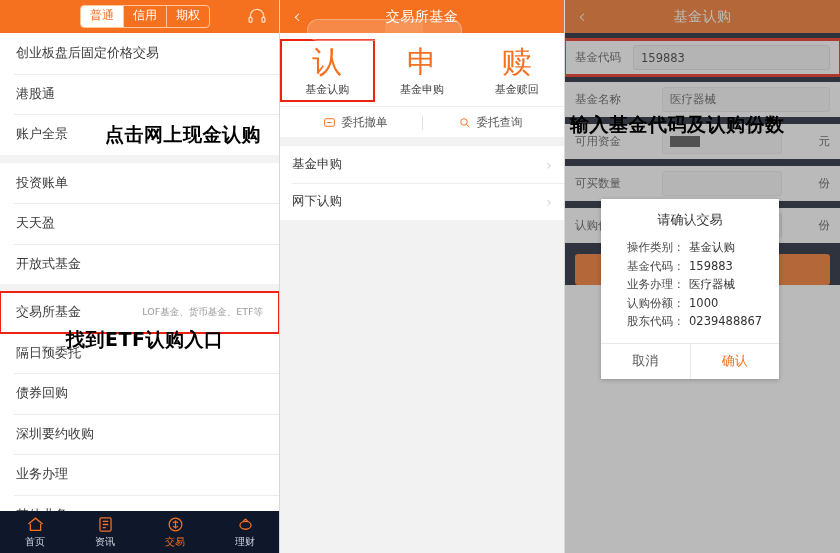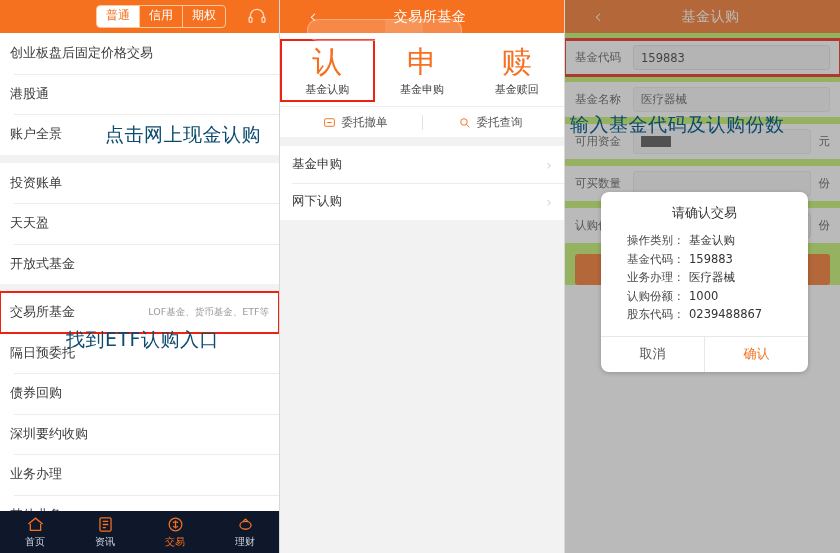--- a/index.html
+++ b/index.html
@@ -13,21 +13,21 @@
 
   
   .panel { position: relative; height: 553px; overflow: hidden; background: #fff; }
   .panel-left   { width: 280px; border-right: 1px solid #d8d8d8; }
   .panel-mid    { width: 285px; border-right: 1px solid #d8d8d8; }
   .panel-right  { width: 275px; }
 
   
   .hdr {
     height: 33px; background: #f5701f; color: #fff;
-    display: flex; align-items: center; position: relative; padding-left: 16px;
+    display: flex; align-items: center; position: relative;
   }
   .hdr-title { flex: 1; text-align: center; font-size: 14px; letter-spacing: .5px; }
   .back-chev {
     width: 34px; display: flex; align-items: center; justify-content: center;
     font-size: 19px; line-height: 1; font-weight: 300; color: #fff;
   }
   .hdr-spacer { width: 34px; }
 
   
   .seg {
@@ -52,21 +52,21 @@
   }
   .hdr-artifact2 {
     position: absolute; left: 105px; top: 19px; width: 38px; height: 26px;
     background: rgba(255,255,255,.10);
   }
 
   
   .list { background: #fff; }
   .row {
     position: relative; height: 40.5px; display: flex; align-items: center;
-    padding: 0 10px; background: #fff;
+    padding: 0 16px; background: #fff;
   }
   .row + .row::before {
     content: ""; position: absolute; left: 14px; right: 0; top: 0;
     height: 1px; background: #ececec;
   }
   .row-label { font-size: 13px; color: #3c3c3c; }
   .row-sub { margin-left: auto; font-size: 9.5px; color: #9a9a9a; }
   .gap { height: 8px; background: #f2f2f2; }
   .row-highlight { outline: 2px solid #ee2211; outline-offset: -1px; z-index: 3; }
 
@@ -103,26 +103,26 @@
     position: relative; height: 37px; background: #fff; display: flex;
     align-items: center; padding: 0 12px; font-size: 12.5px; color: #3c3c3c;
   }
   .midrow + .midrow::before {
     content: ""; position: absolute; left: 12px; right: 0; top: 0; height: 1px; background: #ececec;
   }
   .chev-r { margin-left: auto; color: #c4c4c4; font-size: 14px; font-weight: 300; }
   .midgap { height: 9px; background: #f2f2f2; }
 
   
-  .form { background: #bef264; padding-top: 7px; }
+  .form { background: #0f172a; padding-top: 7px; }
   .frow {
     display: flex; align-items: center; height: 35px; background: #fff;
     padding: 0 10px; position: relative;
   }
-  .frow + .frow { margin-top: 7px; }
+  .frow + .frow { margin-top: 7px; gap: 29px; }
   .flabel { width: 58px; font-size: 11.5px; color: #555; flex-shrink: 0; }
   .fbox {
     flex: 1; height: 25px; background: #f4f4f4; border: 1px solid #e0e0e0;
     border-radius: 3px; display: flex; align-items: center; padding: 0 7px;
     font-size: 11.5px; color: #333;
   }
   .fbox.plain { background: #f7f7f7; border-color: #e8e8e8; color: #555; }
   .funit { font-size: 11.5px; color: #555; margin-left: 8px; }
   .redact { display: inline-block; width: 30px; height: 11px; background: #4a4a4a; }
   .frow-highlight { outline: 3px solid #ee2211; outline-offset: -1px; z-index: 4; }
@@ -130,39 +130,39 @@
   .submit {
     margin: 11px 10px 0; height: 31px; background: #f5701f; border-radius: 3px;
     color: #fff; font-size: 13px; display: flex; align-items: center; justify-content: center;
   }
 
   
   .scrim {
     position: absolute; inset: 0; background: rgba(90,90,90,.42); z-index: 20;
   }
   .dialog {
-    position: absolute; z-index: 21; left: 36px; top: 192px; width: 207px;
-    background: #fff; border-radius: 8px; overflow: hidden;
+    position: absolute; z-index: 21; left: 36px; top: 199px; width: 178px;
+    background: #fff; border-radius: 1px; overflow: hidden;
     box-shadow: 0 1px 5px rgba(0,0,0,.22);
   }
   .dlg-title { text-align: center; font-size: 13px; color: #333; padding: 12px 0 9px; }
   .dlg-body { padding: 0 4px 12px 26px; }
   .dlg-line { display: flex; font-size: 11.5px; color: #4a4a4a; line-height: 18.5px; }
   .dlg-k { width: 62px; flex-shrink: 0; }
   .dlg-v { color: #333; }
   .dlg-actions { display: flex; border-top: 1px solid #e8e8e8; height: 36px; }
   .dlg-btn {
     flex: 1; display: flex; align-items: center; justify-content: center;
     font-size: 13px; color: #555;
   }
   .dlg-btn.primary { color: #f5701f; border-left: 1px solid #e8e8e8; }
 
   
   .anno {
-    position: absolute; color: #0c4a6e; font-size: 19px; font-weight: 400;
+    position: absolute; color: #000000; font-size: 19px; font-weight: 700;
     white-space: nowrap; z-index: 30; letter-spacing: .5px;
     font-family: "DejaVu Sans", "Liberation Sans", sans-serif;
   }
   #anno-cash { left: 105px; top: 122px; }
   #anno-etf  { left: 66px;  top: 303px; margin-top: 24px; }
   #anno-code { left: 570px; top: 112px; }
 </style>
 </head>
 <body>
 

